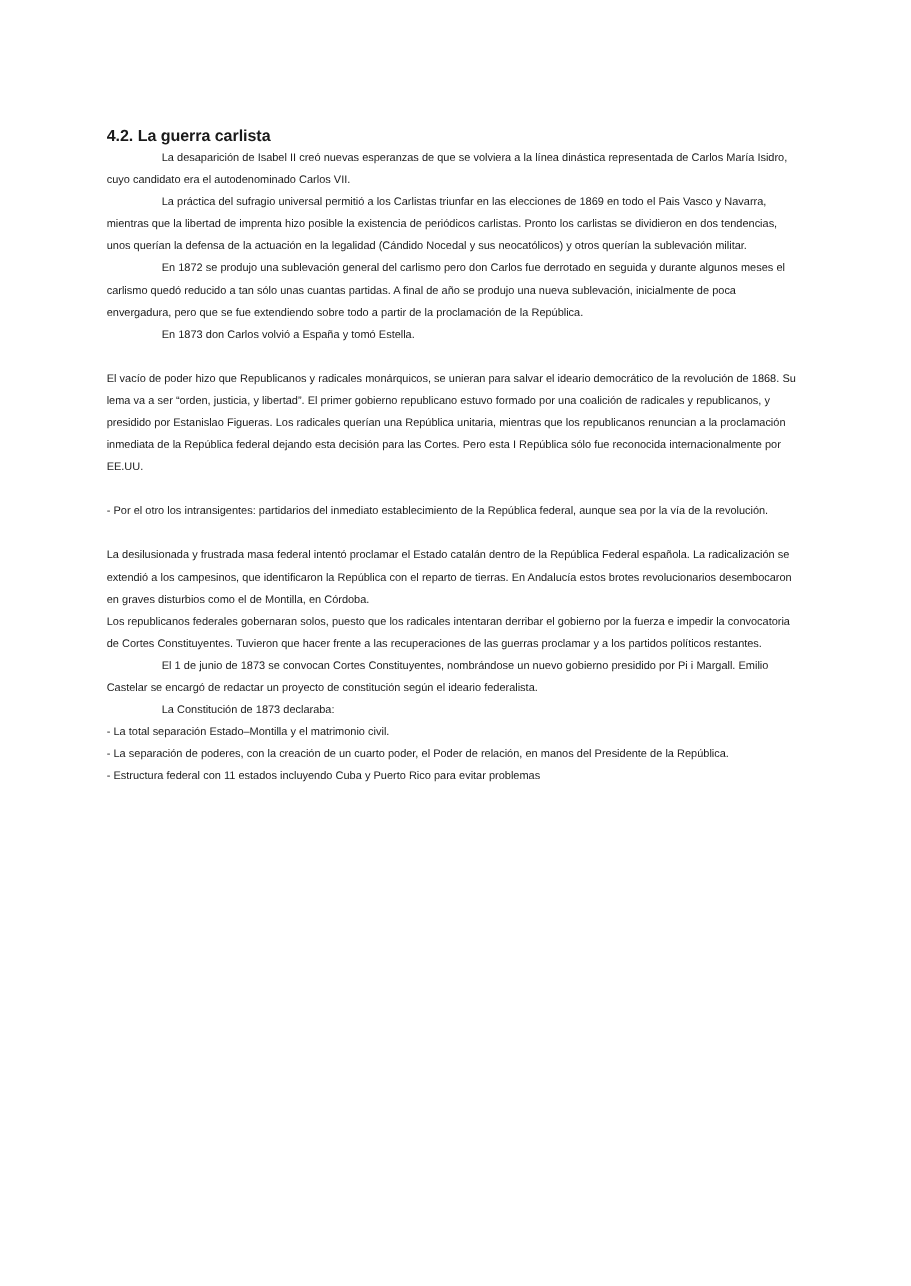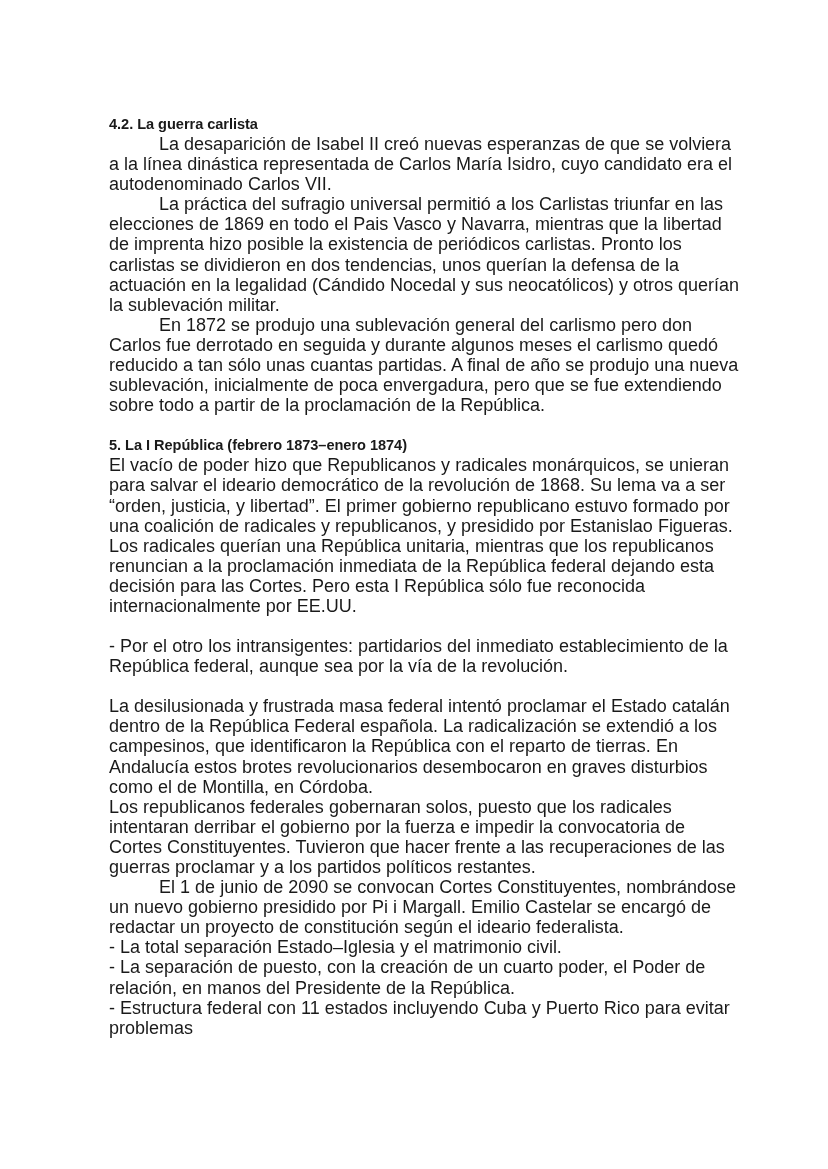--- a/index.html
+++ b/index.html
@@ -18,33 +18,33 @@
   .page {
     position: relative;
     width: 828px;
     height: 1169px;
     background: #ffffff;
     box-sizing: border-box;
     overflow: hidden;
   }
   .content {
     position: absolute;
-    left: 109px;
+    left: 97px;
     top: 114px;
     width: 630px;
   }
   .heading {
     font-size: 14.6px;
     font-weight: bold;
     line-height: 20px;
     margin: 0;
     letter-spacing: -0.05px;
   }
   p.para {
-    font-size: 18px;
+    font-size: 10px;
     line-height: 20.1px;
     margin: 0;
     text-align: left;
     letter-spacing: -0.02px;
     word-spacing: 0.1px;
   }
   p.indent {
     text-indent: 50px;
   }
   .spacer {
@@ -58,36 +58,37 @@
 <body>
 
 <div class="page">
   <div class="content">
 
     <div>
       <h2 class="heading">4.2. La guerra carlista</h2>
       <p class="para indent">La desaparición de Isabel II creó nuevas esperanzas de que se volviera a la línea dinástica representada de Carlos María Isidro, cuyo candidato era el autodenominado Carlos VII.</p>
       <p class="para indent">La práctica del sufragio universal permitió a los Carlistas triunfar en las elecciones de 1869 en todo el Pais Vasco y Navarra, mientras que la libertad de imprenta hizo posible la existencia de periódicos carlistas. Pronto los carlistas se dividieron en dos tendencias, unos querían la defensa de la actuación en la legalidad (Cándido Nocedal y sus neocatólicos) y otros querían la sublevación militar.</p>
       <p class="para indent">En 1872 se produjo una sublevación general del carlismo pero don Carlos fue derrotado en seguida y durante algunos meses el carlismo quedó reducido a tan sólo unas cuantas partidas. A final de año se produjo una nueva sublevación, inicialmente de poca envergadura, pero que se fue extendiendo sobre todo a partir de la proclamación de la República.</p>
+      <p class="para indent">En 1873 don Carlos volvió a España y tomó Estella.</p>
     </div>
 
     <div class="spacer"></div>
 
     <div>
-      <h2 class="heading">5. La I República (febrero 1873–enero 1874)</h2>
       <p class="para">El vacío de poder hizo que Republicanos y radicales monárquicos, se unieran para salvar el ideario democrático de la revolución de 1868. Su lema va a ser “orden, justicia, y libertad”. El primer gobierno republicano estuvo formado por una coalición de radicales y republicanos, y presidido por Estanislao Figueras. Los radicales querían una República unitaria, mientras que los republicanos renuncian a la proclamación inmediata de la República federal dejando esta decisión para las Cortes. Pero esta I República sólo fue reconocida internacionalmente por EE.UU.</p>
 
       <div class="spacer-sm"></div>
 
       <p class="para">- Por el otro los intransigentes: partidarios del inmediato establecimiento de la República federal, aunque sea por la vía de la revolución.</p>
 
       <div class="spacer-sm"></div>
 
       <p class="para">La desilusionada y frustrada masa federal intentó proclamar el Estado catalán dentro de la República Federal española. La radicalización se extendió a los campesinos, que identificaron la República con el reparto de tierras. En Andalucía estos brotes revolucionarios desembocaron en graves disturbios como el de Montilla, en Córdoba.</p>
       <p class="para">Los republicanos federales gobernaran solos, puesto que los radicales intentaran derribar el gobierno por la fuerza e impedir la convocatoria de Cortes Constituyentes. Tuvieron que hacer frente a las recuperaciones de las guerras proclamar y a los partidos políticos restantes.</p>
-      <p class="para indent">El 1 de junio de 2090 se convocan Cortes Constituyentes, nombrándose un nuevo gobierno presidido por Pi i Margall. Emilio Castelar se encargó de redactar un proyecto de constitución según el ideario federalista.</p>
-      <p class="para">- La total separación Estado–Iglesia y el matrimonio civil.</p>
-      <p class="para">- La separación de puesto, con la creación de un cuarto poder, el Poder de relación, en manos del Presidente de la República.</p>
+      <p class="para indent">El 1 de junio de 1873 se convocan Cortes Constituyentes, nombrándose un nuevo gobierno presidido por Pi i Margall. Emilio Castelar se encargó de redactar un proyecto de constitución según el ideario federalista.</p>
+      <p class="para indent">La Constitución de 1873 declaraba:</p>
+      <p class="para">- La total separación Estado–Montilla y el matrimonio civil.</p>
+      <p class="para">- La separación de poderes, con la creación de un cuarto poder, el Poder de relación, en manos del Presidente de la República.</p>
       <p class="para">- Estructura federal con 11 estados incluyendo Cuba y Puerto Rico para evitar problemas</p>
     </div>
 
   </div>
 </div>
 
 </body></html>

